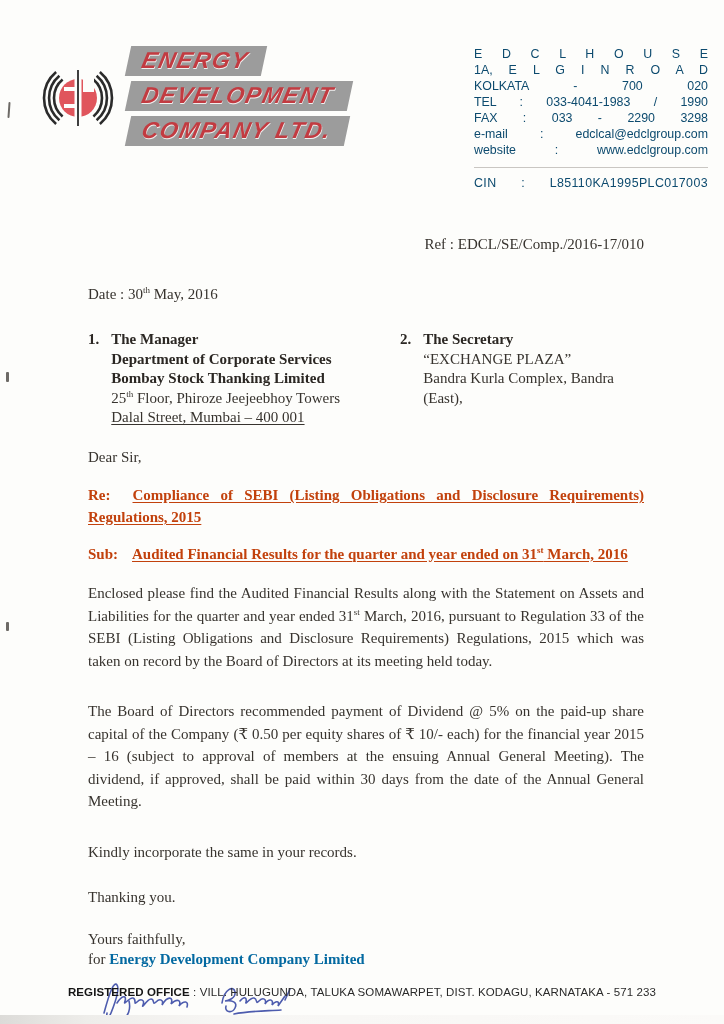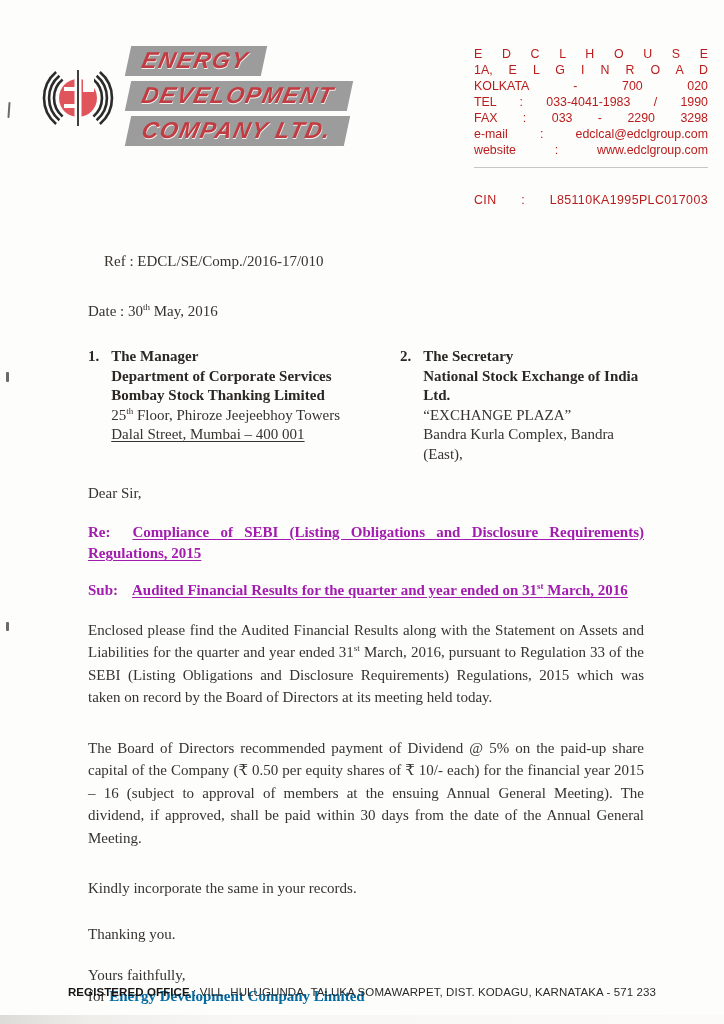--- a/index.html
+++ b/index.html
@@ -31,43 +31,43 @@
     font-size:23px;line-height:27px;
     letter-spacing:1.5px;
     color:#c23b41;
     text-shadow:0.5px 0.5px 0 #efefef;
     white-space:nowrap;
   }
   .contact{
     width:234px;margin-top:2px;margin-right:6px;
     font-family:"Liberation Sans","DejaVu Sans",sans-serif;
     font-size:12.4px;line-height:16px;
-    color:#b91c1c;
+    color:#0c4a6e;
   }
   .contact .cline{text-align:justify;text-align-last:justify;}
   .contact .cin{
-    margin-top:9px;padding-top:24px;
+    margin-top:9px;padding-top:7px;
     border-top:1px solid #c9c6c2;
     letter-spacing:0.4px;white-space:nowrap;
     text-align:justify;text-align-last:justify;
   }
   
   .main{padding:0 80px 0 88px;font-size:15px;line-height:1.5;}
-  .ref{margin:42px 0 0 16px;}
+  .ref{margin:42px 0 0 5px;text-align:right;}
   .date{margin:27px 0 0 0;}
   sup{font-size:0.6em;vertical-align:super;line-height:0;}
   .recipients{display:flex;margin-top:25px;line-height:1.3;}
   .recipient{display:flex;}
   .recipient .num{font-weight:bold;margin-right:12px;}
   .recipient.first{flex:0 0 312px;}
   .recipient.second{flex:1;}
   .b{font-weight:bold;color:#2b2723;}
   .u{text-decoration:underline;text-underline-offset:2px;font-family:Liberation Serif, serif;}
   .salutation{margin:18px 0 0 0;}
-  .subject{margin:17px 0 0 0;text-align:justify;font-weight:bold;color:#a21caf;line-height:1.45;}
+  .subject{margin:17px 0 0 0;text-align:justify;font-weight:bold;color:#c2410c;line-height:1.45;}
   .subject .gap{display:inline-block;width:22px;}
   .subject.sub{margin-top:15px;}
   .subject.sub .gap{width:14px;}
   .para{margin:17px 0 0 0;text-align:justify;}
   .para.p2{margin-top:28px;}
   .records{margin:28px 0 0 0;}
   .thanks{margin:23px 0 0 0;}
   .closing{margin:20px 0 0 0;line-height:1.35;}
   .closing .for-word{}
   .closing .company{font-weight:bold;color:#0369a1;}
@@ -149,21 +149,20 @@
           <div class="b">Department of Corporate Services</div>
           <div class="b">Bombay Stock Thanking Limited</div>
           <div><span>25</span><sup>th</sup><span> Floor, Phiroze Jeejeebhoy Towers</span></div>
           <div class="u">Dalal Street, Mumbai – 400 001</div>
         </div>
       </div>
       <div class="recipient second">
         <span class="num b">2.</span>
         <div>
           <div class="b">The Secretary</div>
-          <div class="b">National Stock Exchange of India Ltd.</div>
           <div>“EXCHANGE PLAZA”</div>
           <div>Bandra Kurla Complex, Bandra (East),</div>
         </div>
       </div>
     </div>
 
     <p class="salutation">Dear Sir,</p>
 
     <p class="subject re"><span>Re:</span><span class="gap"></span><span class="u">Compliance of SEBI (Listing Obligations and Disclosure Requirements) Regulations, 2015</span></p>
 

